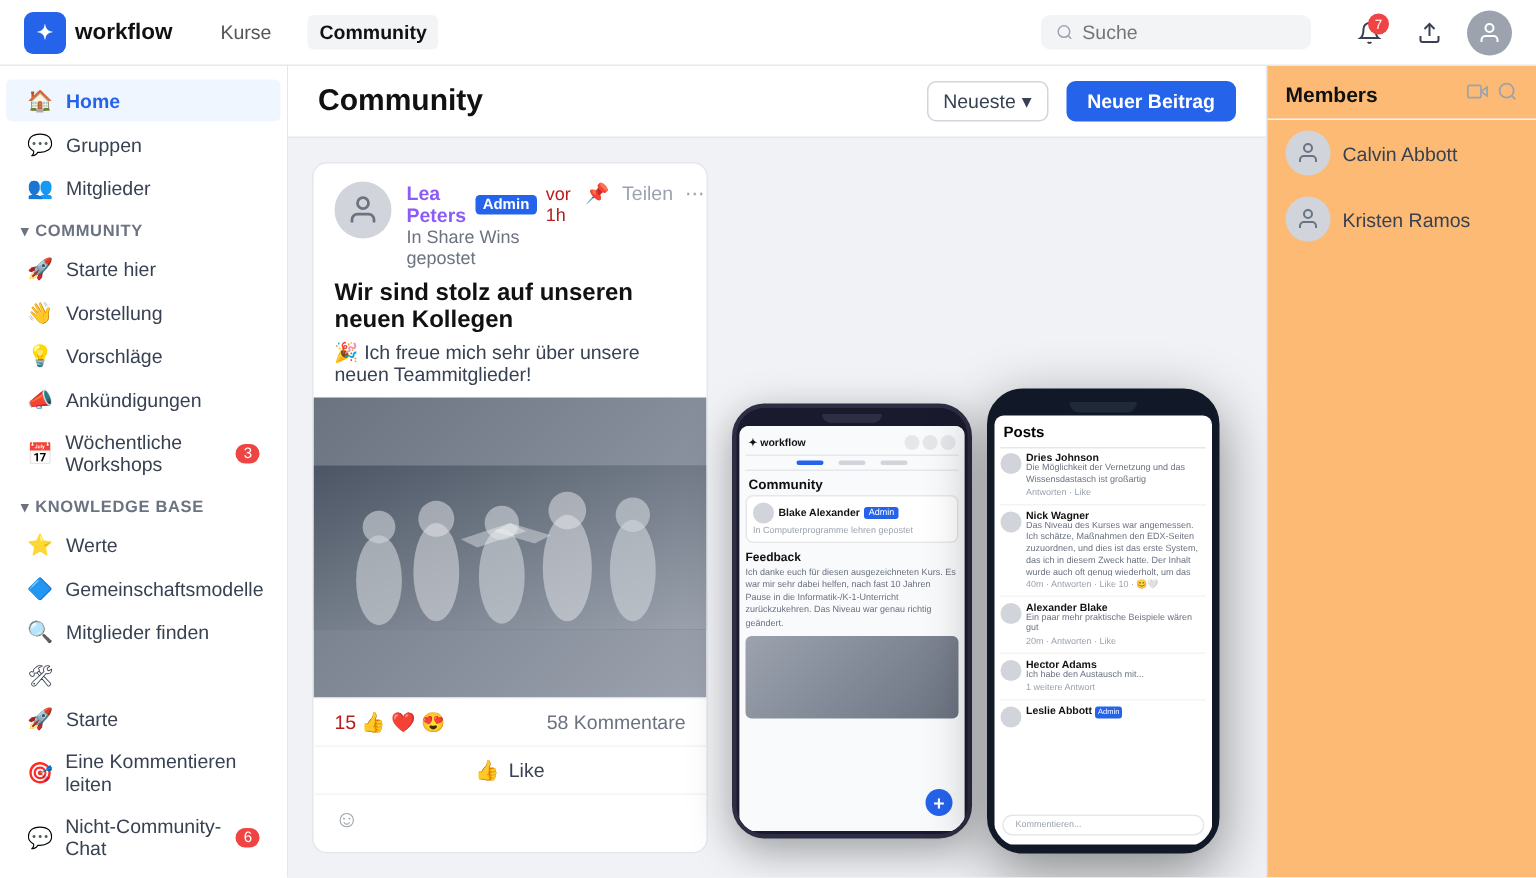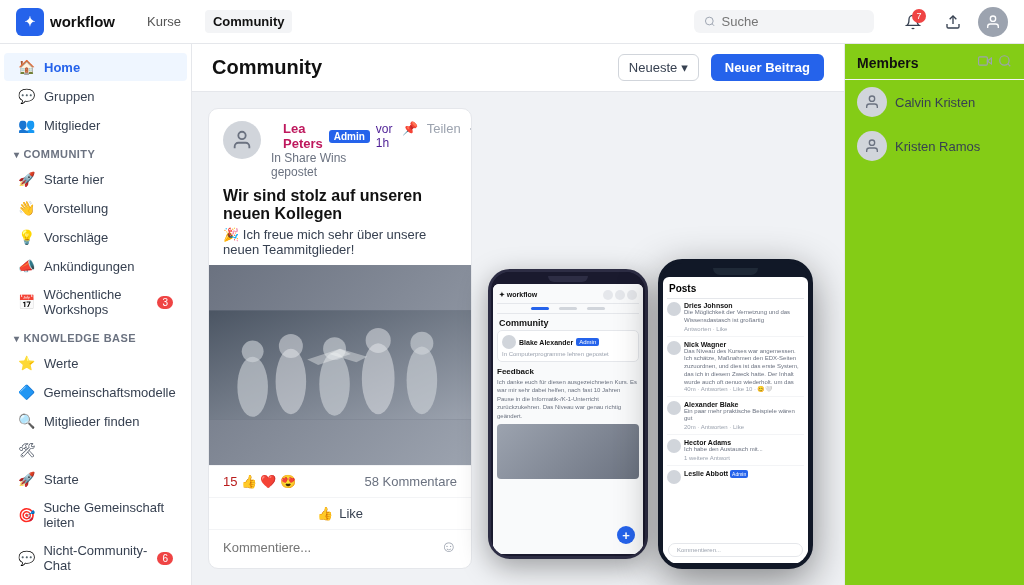--- a/index.html
+++ b/index.html
@@ -50,40 +50,40 @@
 
     
     .feed-area { flex: 1; overflow-y: auto; padding: 16px; display: flex; gap: 16px; }
 
     
     .post-card { background: #fff; border-radius: 10px; border: 1px solid #e5e7eb; flex: 1; overflow: hidden; }
     .post-header { display: flex; align-items: flex-start; padding: 12px 14px 8px; gap: 10px; }
     .post-avatar { width: 38px; height: 38px; border-radius: 50%; background: #d1d5db; flex-shrink: 0; overflow: hidden; display: flex; align-items: center; justify-content: center; font-size: 14px; color: #6b7280; }
     .post-meta { flex: 1; }
     .post-author-row { display: flex; align-items: center; gap: 6px; }
-    .post-author { font-size: 13px; font-weight: 600; color: #be185d; margin-left: 12px; }
+    .post-author { font-size: 13px; font-weight: 600; color: #8b5cf6; }
     .admin-badge { background: #2563eb; color: #fff; font-size: 10px; padding: 1px 5px; border-radius: 3px; font-weight: 600; }
-    .post-time { font-size: 12px; color: #4c1d95; }
+    .post-time { font-size: 12px; color: #b91c1c; }
     .post-location { font-size: 12px; color: #6b7280; }
     .post-actions-right { display: flex; align-items: center; gap: 8px; color: #9ca3af; font-size: 13px; }
     .post-title { font-size: 16px; font-weight: 700; color: #111; padding: 0 14px 4px; }
     .post-subtitle { font-size: 13px; color: #374151; padding: 0 14px 8px; }
     .post-image { width: 100%; height: 200px; object-fit: cover; background: linear-gradient(135deg, #6b7280 0%, #9ca3af 100%); display: flex; align-items: center; justify-content: center; overflow: hidden; }
     .post-image svg { width: 100%; height: 100%; }
     .post-stats { display: flex; align-items: center; justify-content: space-between; padding: 8px 14px; border-top: 1px solid #f3f4f6; }
     .reactions { font-size: 13px; color: #b91c1c; display: flex; align-items: center; gap: 4px; }
     .comments-count { font-size: 13px; color: #6b7280; }
     .post-buttons { display: flex; border-top: 1px solid #f3f4f6; }
     .post-btn { flex: 1; display: flex; align-items: center; justify-content: center; gap: 6px; padding: 8px; font-size: 13px; color: #374151; cursor: pointer; }
     .comment-input-row { display: flex; align-items: center; gap: 8px; padding: 8px 14px; border-top: 1px solid #f3f4f6; }
     .comment-input { flex: 1; border: none; outline: none; font-size: 13px; color: #6b7280; background: transparent; }
     .emoji-btn { color: #9ca3af; cursor: pointer; font-size: 16px; }
 
     
-    .right-sidebar { width: 180px; background: #84cc16; border-left: 1px solid #e5e7eb; flex-shrink: 0; padding: 10px 0; }
+    .right-sidebar { width: 180px; background: #fdba74; border-left: 1px solid #e5e7eb; flex-shrink: 0; padding: 10px 0; }
     .rs-header { display: flex; align-items: center; padding: 0 12px 8px; border-bottom: 1px solid #f3f4f6; }
     .rs-title { font-size: 14px; font-weight: 700; color: #111; flex: 1; }
     .rs-icon-btn { color: #9ca3af; cursor: pointer; font-size: 14px; margin-left: 6px; }
     .member-item { display: flex; align-items: center; gap: 8px; padding: 7px 12px; cursor: pointer; }
     .member-avatar { width: 30px; height: 30px; border-radius: 50%; background: #d1d5db; flex-shrink: 0; font-size: 11px; display: flex; align-items: center; justify-content: center; color: #6b7280; }
     .member-name { font-size: 13px; color: #374151; }
   </style>
 </head>
 <body>
 
@@ -187,21 +187,21 @@
     </div>
     <div class="sidebar-item">
       <span class="s-icon">🛠</span>
     </div>
     <div class="sidebar-item">
       <span class="s-icon">🚀</span>
       <span>Starte</span>
     </div>
     <div class="sidebar-item">
       <span class="s-icon">🎯</span>
-      <span>Suche Gemeinschaft leiten</span>
+      <span>Eine Kommentieren leiten</span>
     </div>
     <div class="sidebar-item">
       <span class="s-icon">💬</span>
       <span>Nicht-Community-Chat</span>
       <span class="badge-count">6</span>
     </div>
   </aside>
 
   <div class="content-area">
     <div class="content-header">
@@ -271,21 +271,20 @@
           <span class="reactions">15 👍 ❤️ 😍</span>
           <span class="comments-count">58 Kommentare</span>
         </div>
         <div class="post-buttons">
           <div class="post-btn">
             <span>👍</span>
             <span>Like</span>
           </div>
         </div>
         <div class="comment-input-row">
-          <input class="comment-input" type="text" placeholder="Kommentiere..." style="">
           <span class="emoji-btn">☺</span>
         </div>
       </div>
 
       <div style="position:relative; width:340px; flex-shrink:0; display:flex; align-items:flex-end; gap:10px;">
 
         <div style="width:160px; height:290px; background:#1a1a2e; border-radius:22px; border:3px solid #2d2d44; overflow:hidden; box-shadow:0 8px 28px rgba(0,0,0,0.35); position:relative; margin-bottom:10px; flex-shrink:0;">
           <div style="background:#1a1a2e; height:12px; display:flex; justify-content:center; align-items:flex-end; padding-bottom:2px;">
             <div style="width:40px; height:6px; background:#2d2d44; border-radius:0 0 6px 6px;"></div>
           </div>
@@ -403,21 +402,21 @@
           </svg>
       </span>
     </div>
     <div class="member-item">
       <div class="member-avatar">
         <svg width="16" height="16" viewBox="0 0 24 24" fill="none" stroke="#6b7280" stroke-width="2">
             <path d="M20 21v-2a4 4 0 0 0-4-4H8a4 4 0 0 0-4 4v2"></path>
             <circle cx="12" cy="7" r="4"></circle>
           </svg>
       </div>
-      <span class="member-name">Calvin Kristen</span>
+      <span class="member-name">Calvin Abbott</span>
     </div>
     <div class="member-item">
       <div class="member-avatar">
         <svg width="16" height="16" viewBox="0 0 24 24" fill="none" stroke="#6b7280" stroke-width="2">
             <path d="M20 21v-2a4 4 0 0 0-4-4H8a4 4 0 0 0-4 4v2"></path>
             <circle cx="12" cy="7" r="4"></circle>
           </svg>
       </div>
       <span class="member-name">Kristen Ramos</span>
     </div>

